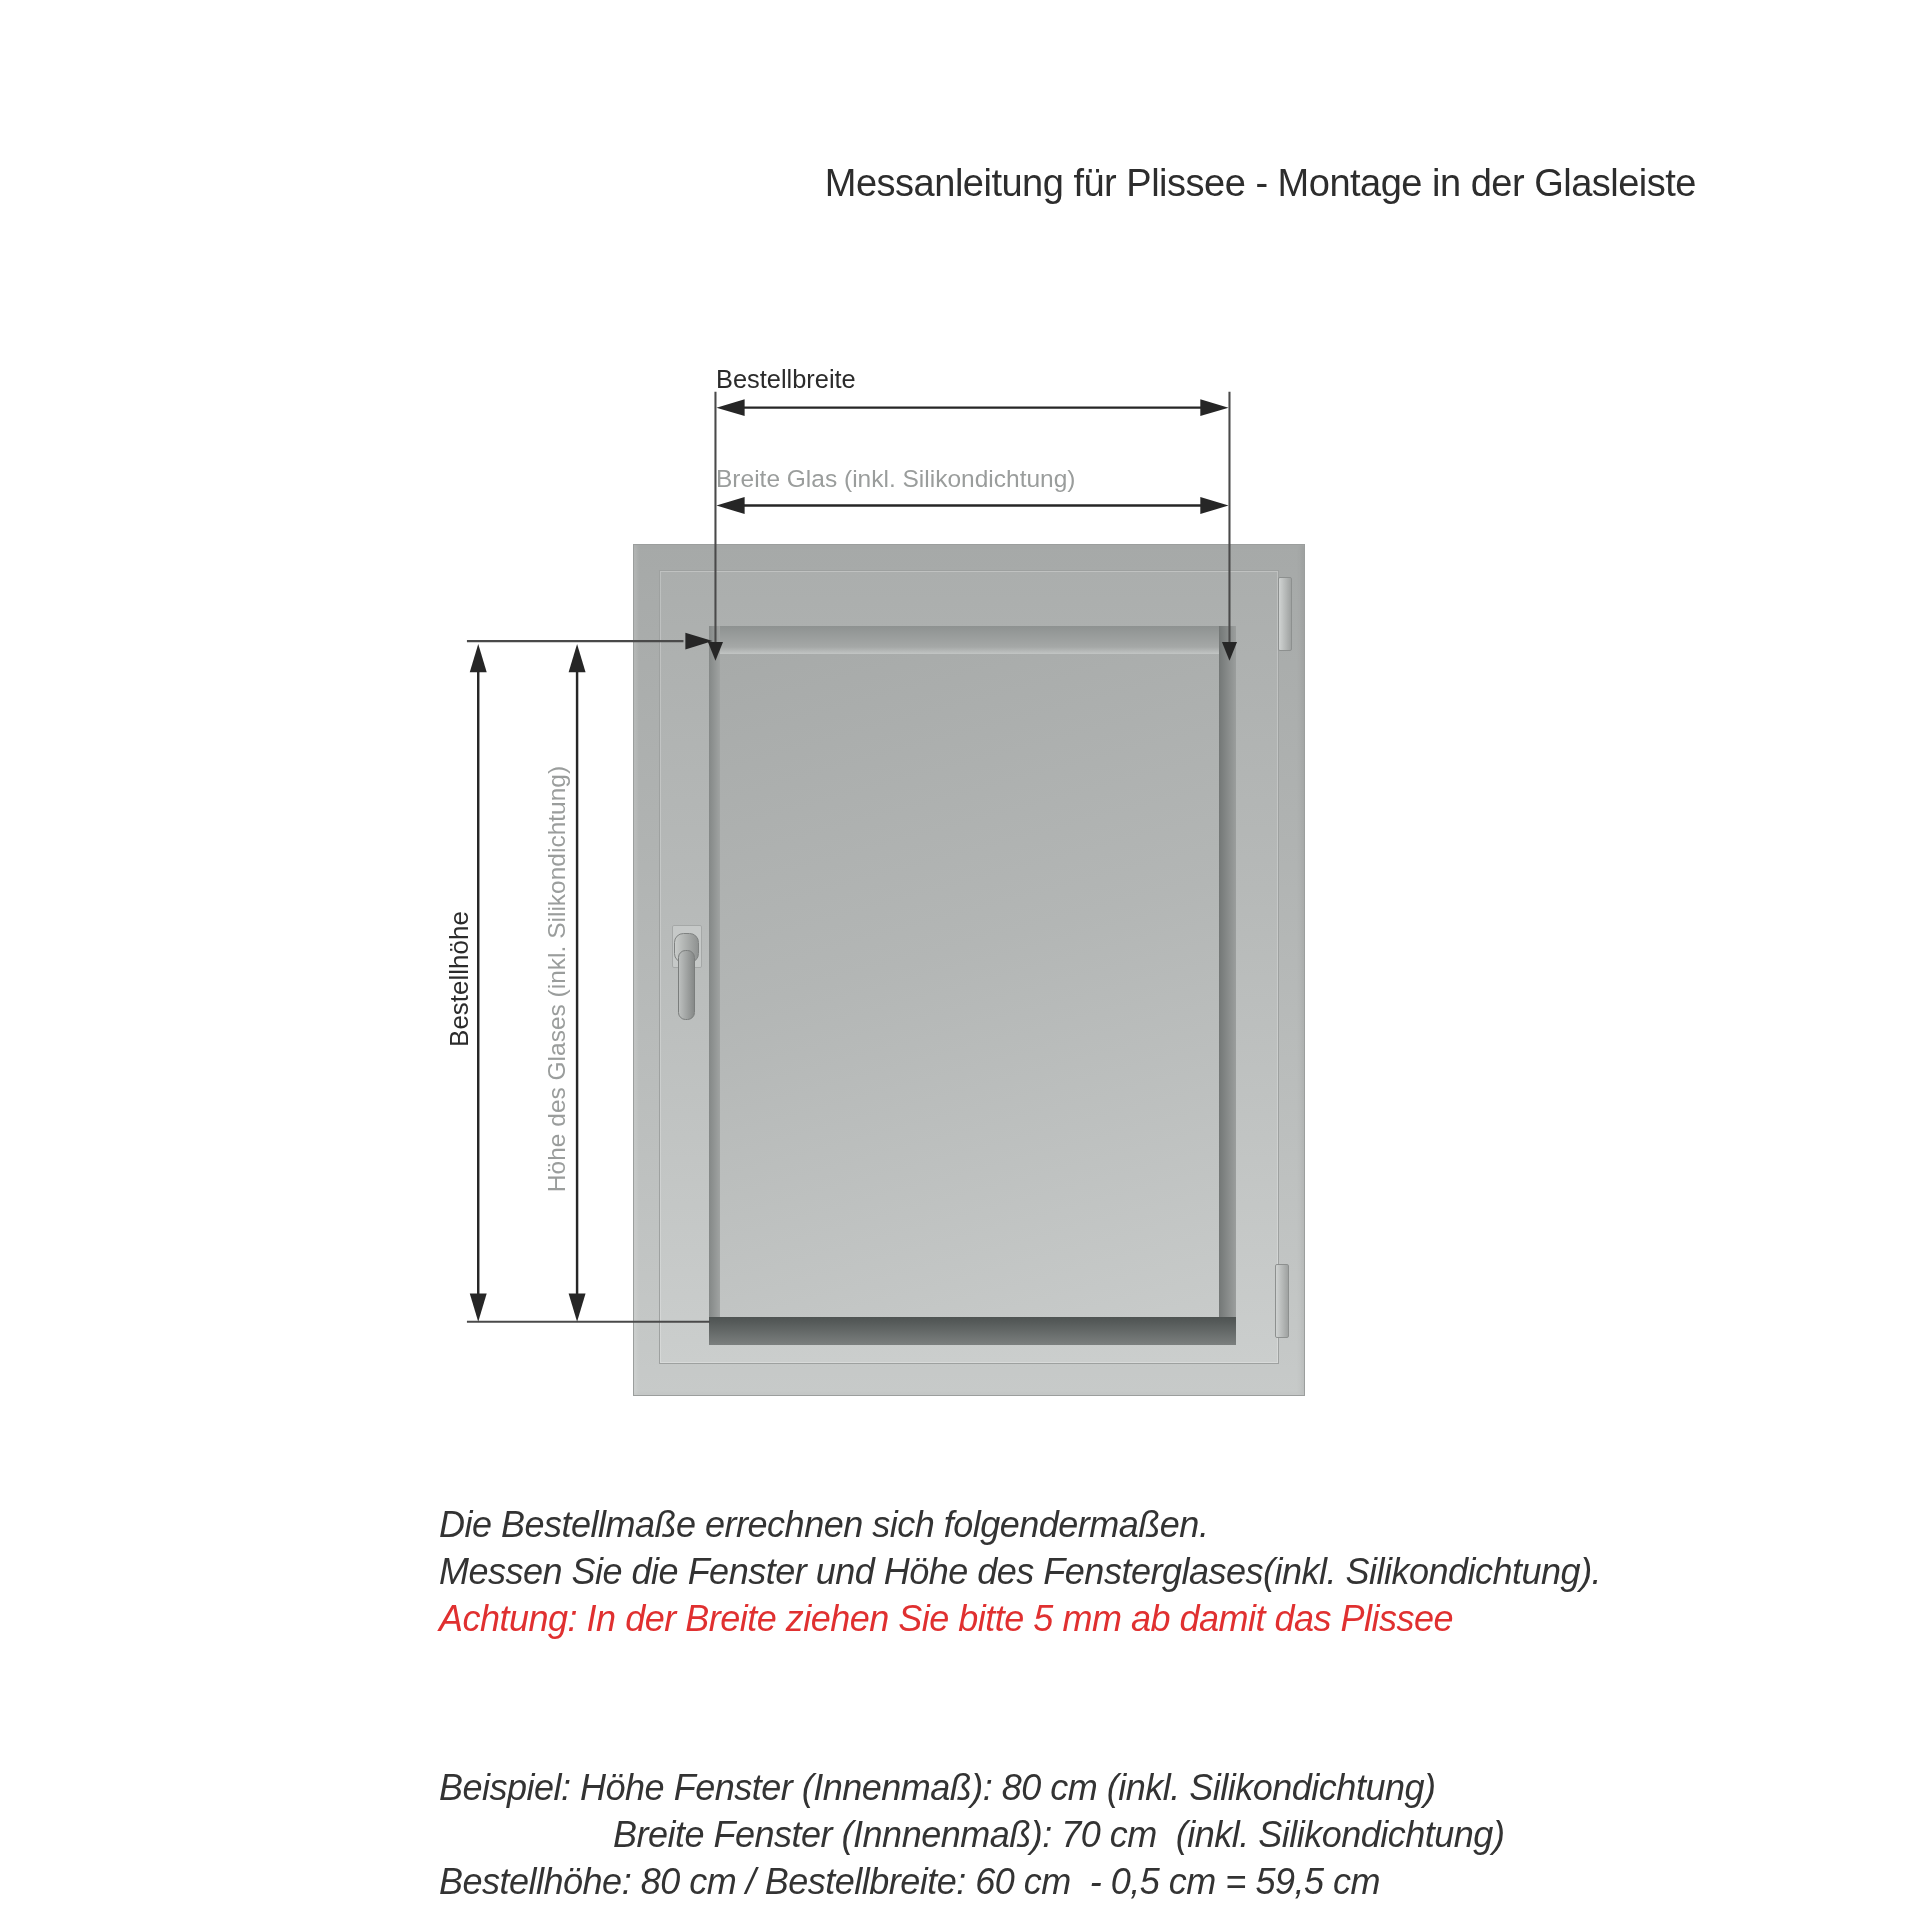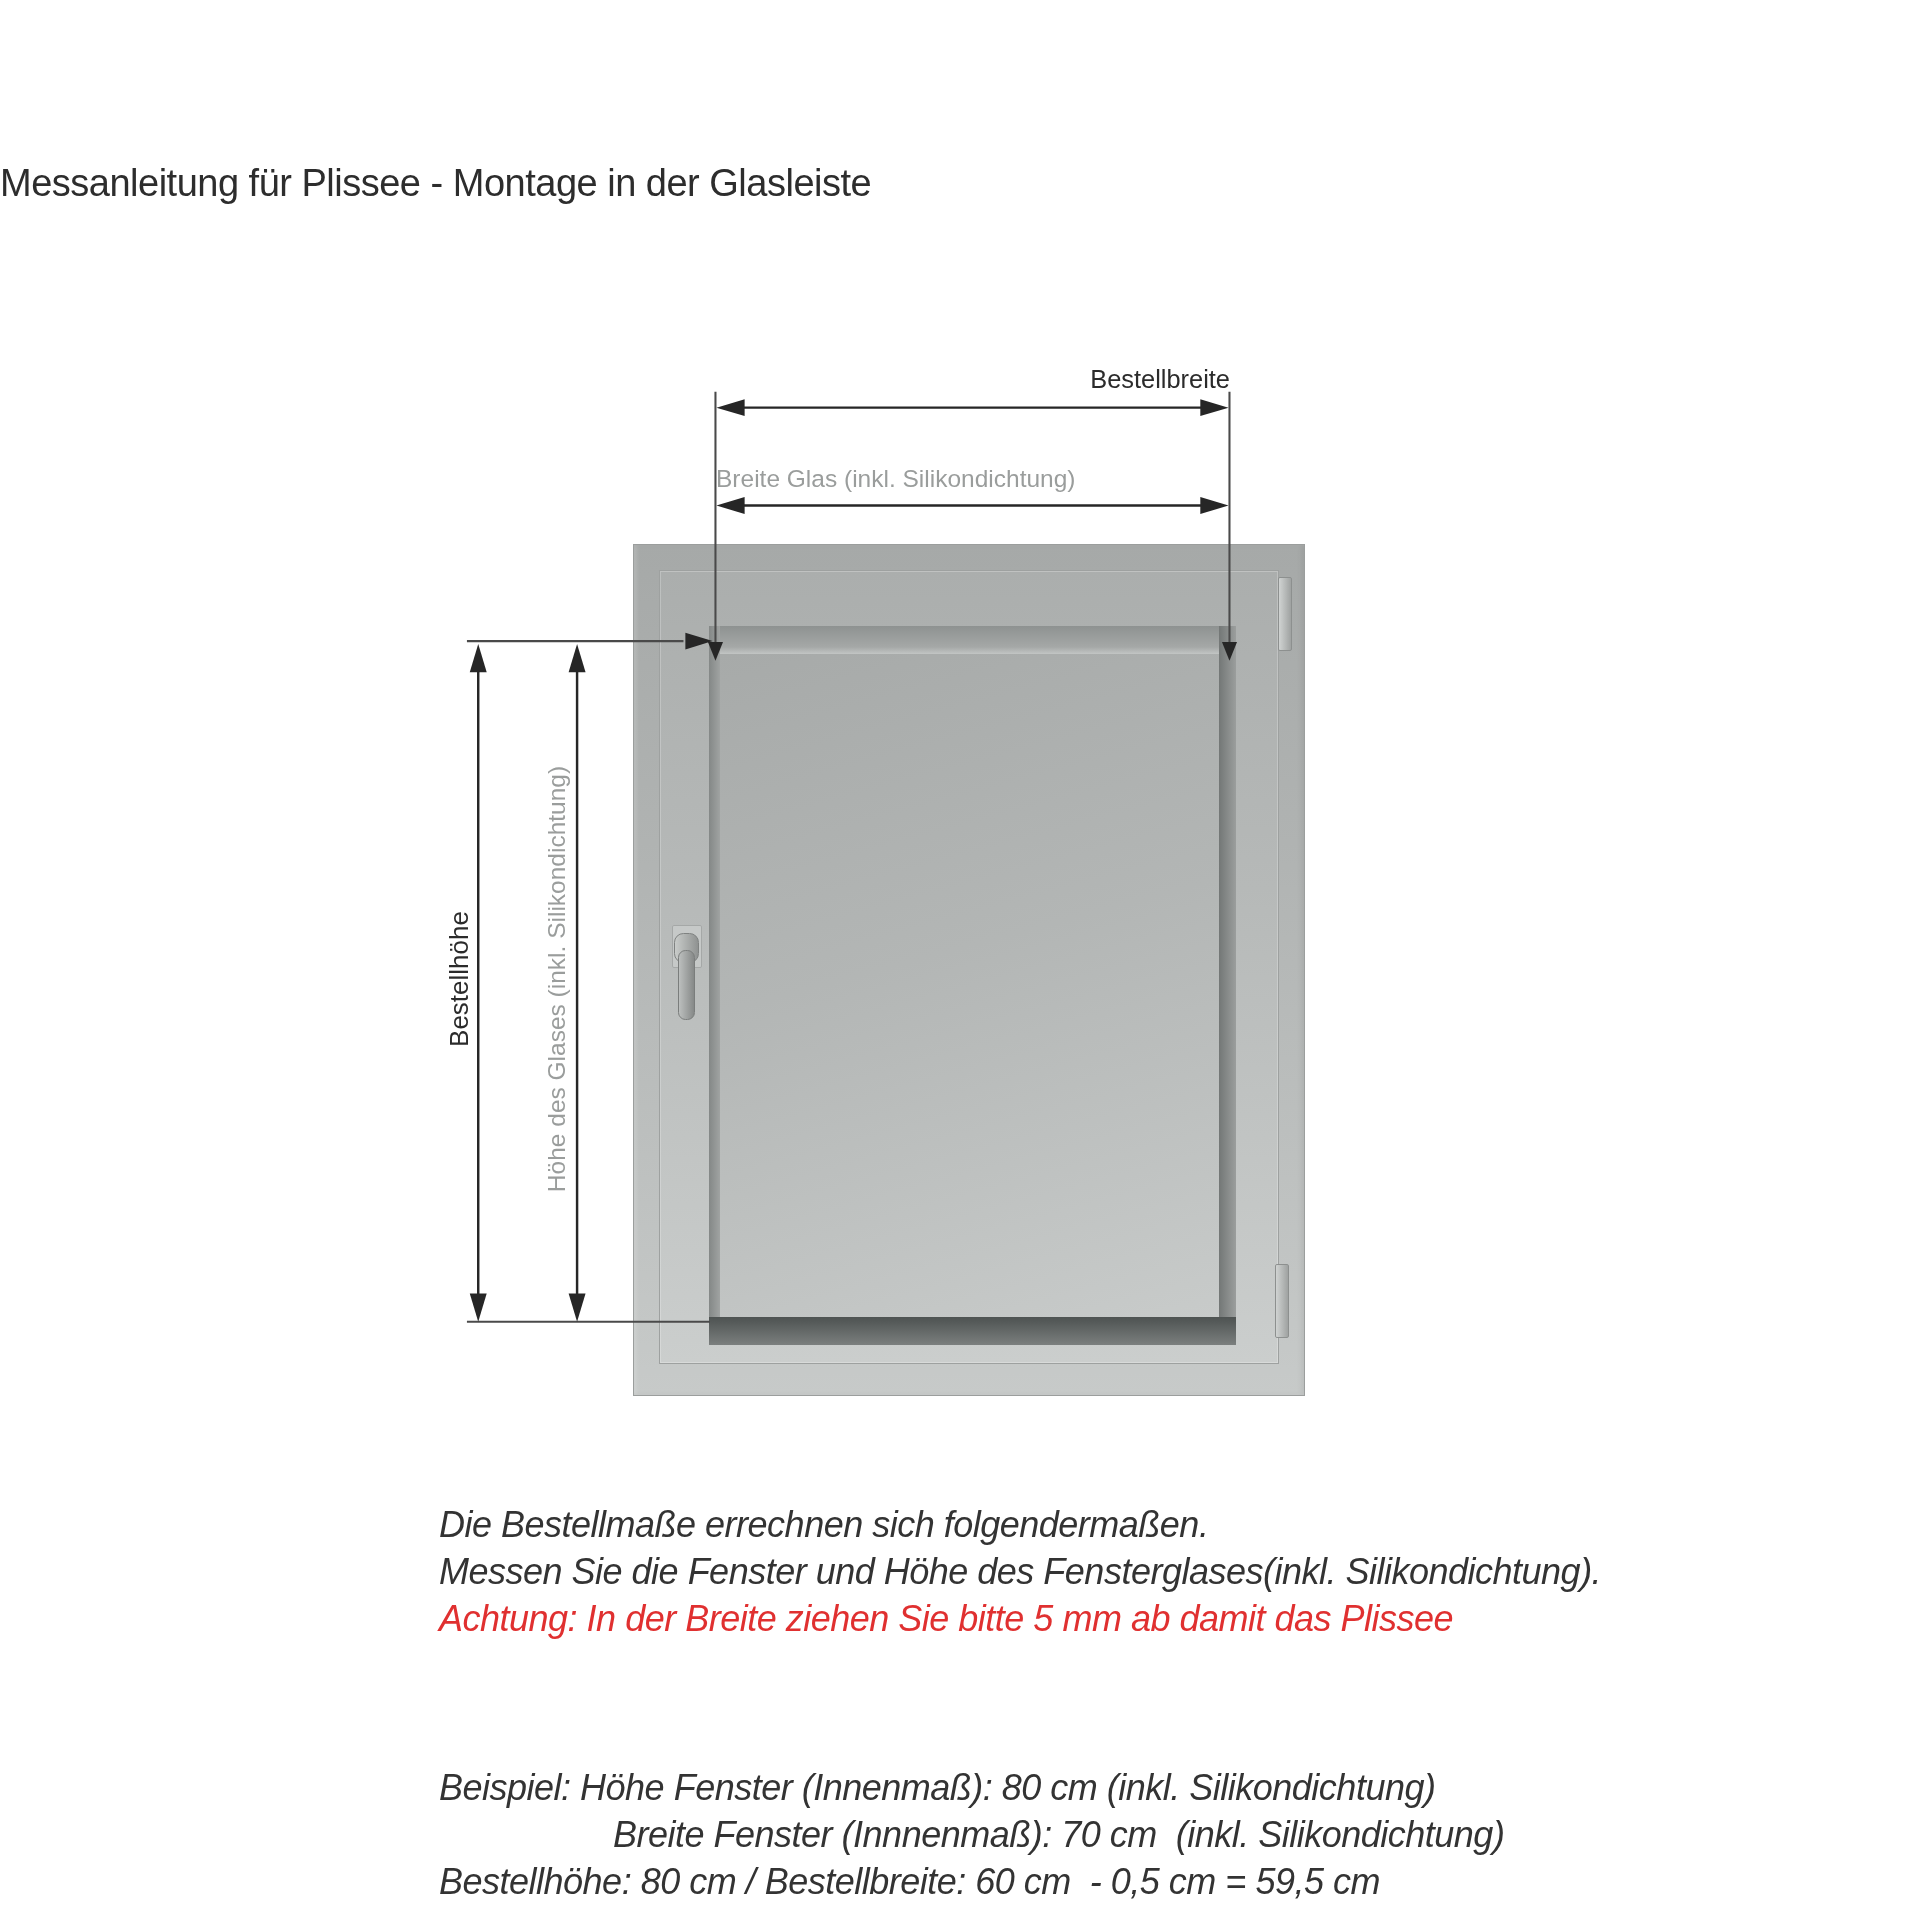--- a/index.html
+++ b/index.html
@@ -13,21 +13,21 @@
   }
   html,body{margin:0;padding:0;background:#ffffff;}
   body{
     width:1928px;height:1928px;position:relative;overflow:hidden;
     font-family:"Liberation Sans","DejaVu Sans",sans-serif;
   }
   .abs{position:absolute;}
 
   
   #page-title{
-    top:162px;left:0;width:1696px;text-align:left;
+    top:162px;left:0;width:1696px;text-align:right;
     font-size:38px;letter-spacing:-0.5px;color:var(--title-text);
     white-space:pre;
   }
 
   
   #window-frame{
     left:633px;top:544px;width:670px;height:850px;
     background:linear-gradient(180deg,#a6a9a8 0%,#b0b3b2 35%,#c7cac9 100%);
     border:0.9px solid #9b9e9d;
     box-shadow:inset -2.8px 0 5.6px rgba(0,0,0,0.06), inset 2.8px 0 3.8px rgba(255,255,255,0.15);
@@ -82,21 +82,21 @@
 
   
   #dim-svg{left:0;top:0;width:1928px;height:1928px;z-index:5;pointer-events:none;}
   #dim-svg line{stroke:var(--dim-line);stroke-width:2.6;}
   #dim-svg line.ext{stroke:var(--dim-ext-line);stroke-width:2.2;}
   #dim-svg polygon{fill:var(--dim-line);}
 
   
   .dim-label{white-space:pre;}
   #label-bestellbreite{
-    left:716px;top:365px;width:514px;text-align:right;
+    left:716px;top:365px;width:514px;text-align:left;
     font-size:25.4px;color:var(--dim-label-primary);
   }
   #label-breite-glas{
     left:716px;top:465px;width:514px;
     font-size:24.5px;color:var(--dim-label-secondary);
   }
   #label-bestellhoehe{
     left:459px;top:979px;transform:translate(-50%,-50%) rotate(-90deg);
     font-size:26px;color:var(--dim-label-primary);
   }

